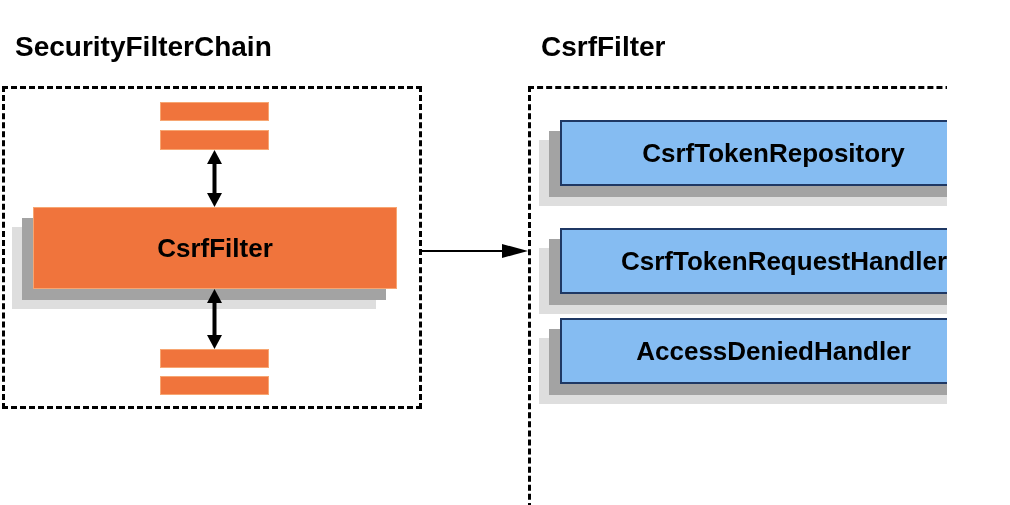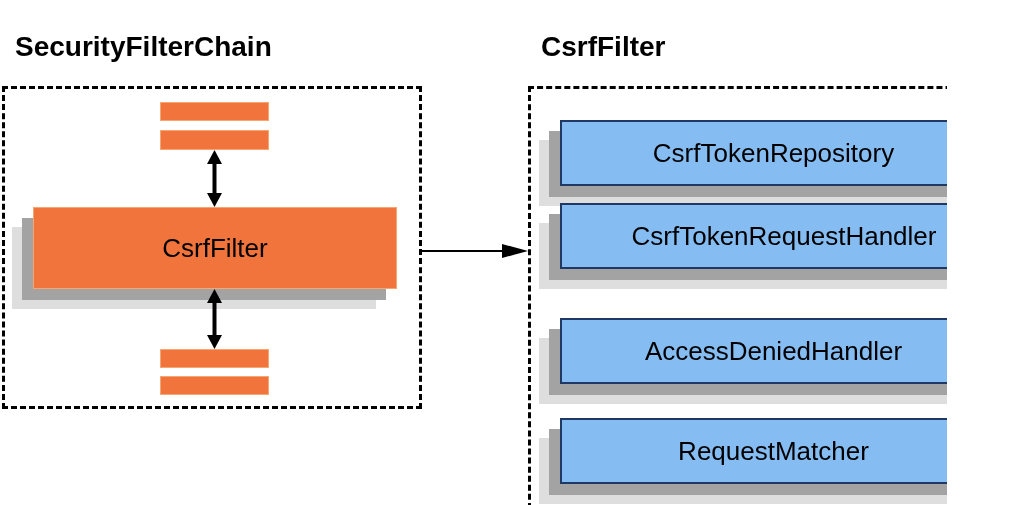--- a/index.html
+++ b/index.html
@@ -52,39 +52,39 @@
   .bar-t1{top:78px;}
   .bar-t2{top:106px;height:20px;}
   .bar-b1{top:325px;}
   .bar-b2{top:352px;}
   .node{
     position:absolute;
     box-sizing:border-box;
     display:flex;
     align-items:center;
     justify-content:center;
-    font-weight:normal;
+    font-weight:bold;
     color:var(--ink);
     text-align:center;
     box-shadow:-11px 11px 0 var(--shadow-dark), -21px 20px 0 var(--shadow-light);
   }
   .node-orange{
     left:33px;top:183px;width:364px;height:82px;
     background:var(--orange);
     border:1px solid var(--orange-border);
     font-size:26px;
   }
   .node-blue{
     left:560px;width:427px;height:66px;
     background:var(--blue-fill);
     border:2px solid var(--blue-border);
     font-size:26px;
   }
   .blue-1{top:96px;}
-  .blue-2{top:179px;padding-left:21px;}
+  .blue-2{top:204px;padding-left:21px;}
   .blue-3{top:294px;justify-content:center;}
   .blue-4{top:394px;}
   .arrow{position:absolute;}
   .v-arrow-1{left:202px;top:126px;}
   .v-arrow-2{left:202px;top:265px;}
   .h-arrow{left:422px;top:215px;}
 </style>
 </head>
 <body>
 
@@ -129,17 +129,14 @@
   </div>
 
   <div class="node node-blue blue-2">
     <span>CsrfTokenRequestHandler</span>
   </div>
 
   <div class="node node-blue blue-3">
     <span>AccessDeniedHandler</span>
   </div>
 
-  <div class="node node-blue blue-4">
-    <span>RequestMatcher</span>
-  </div>
 
 </div>
 
 </body></html>

